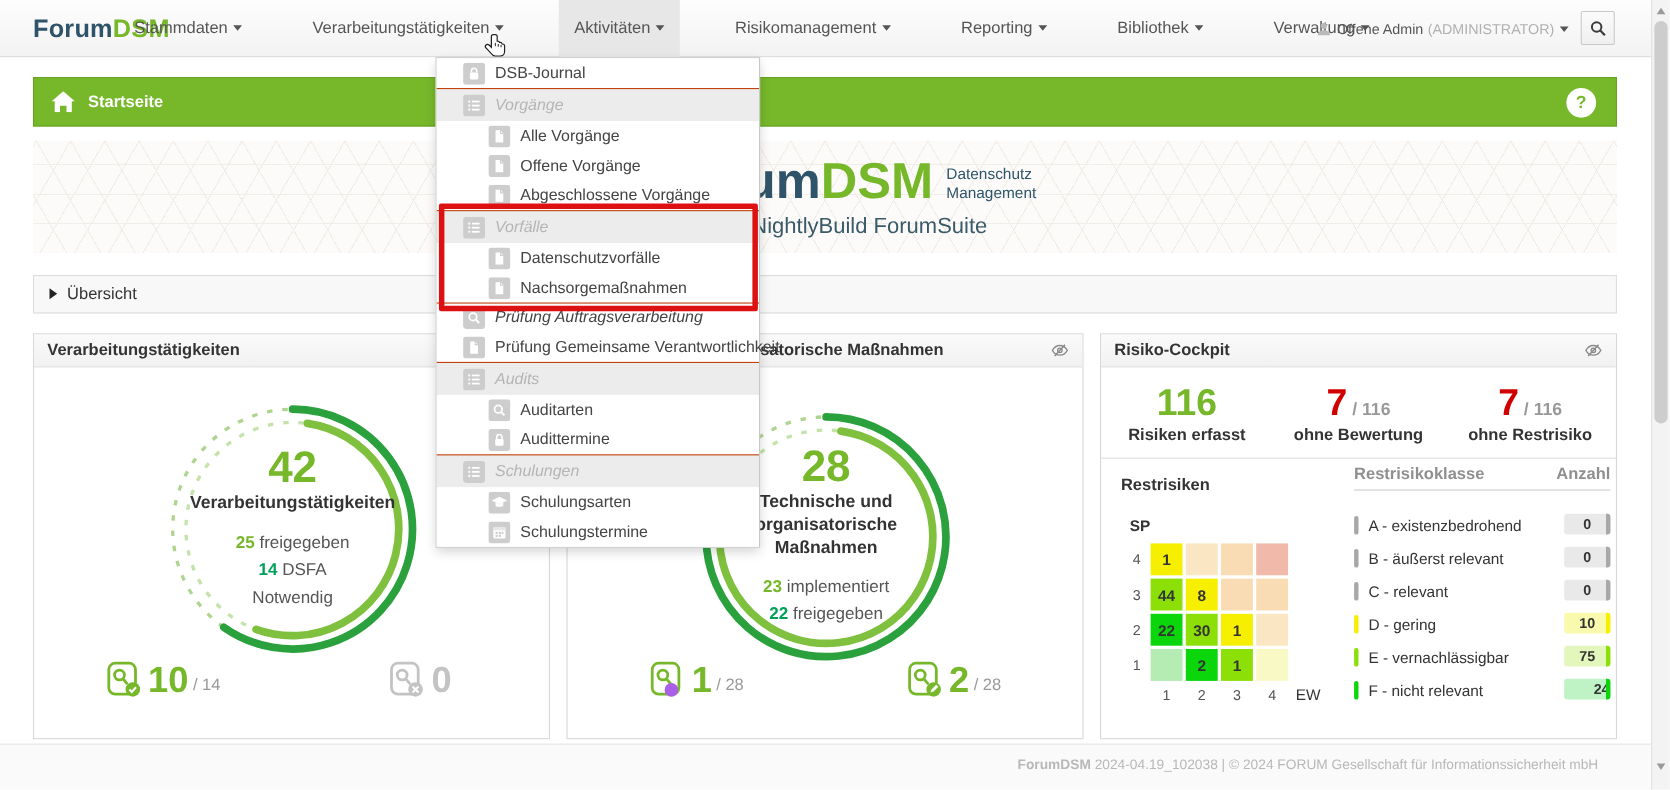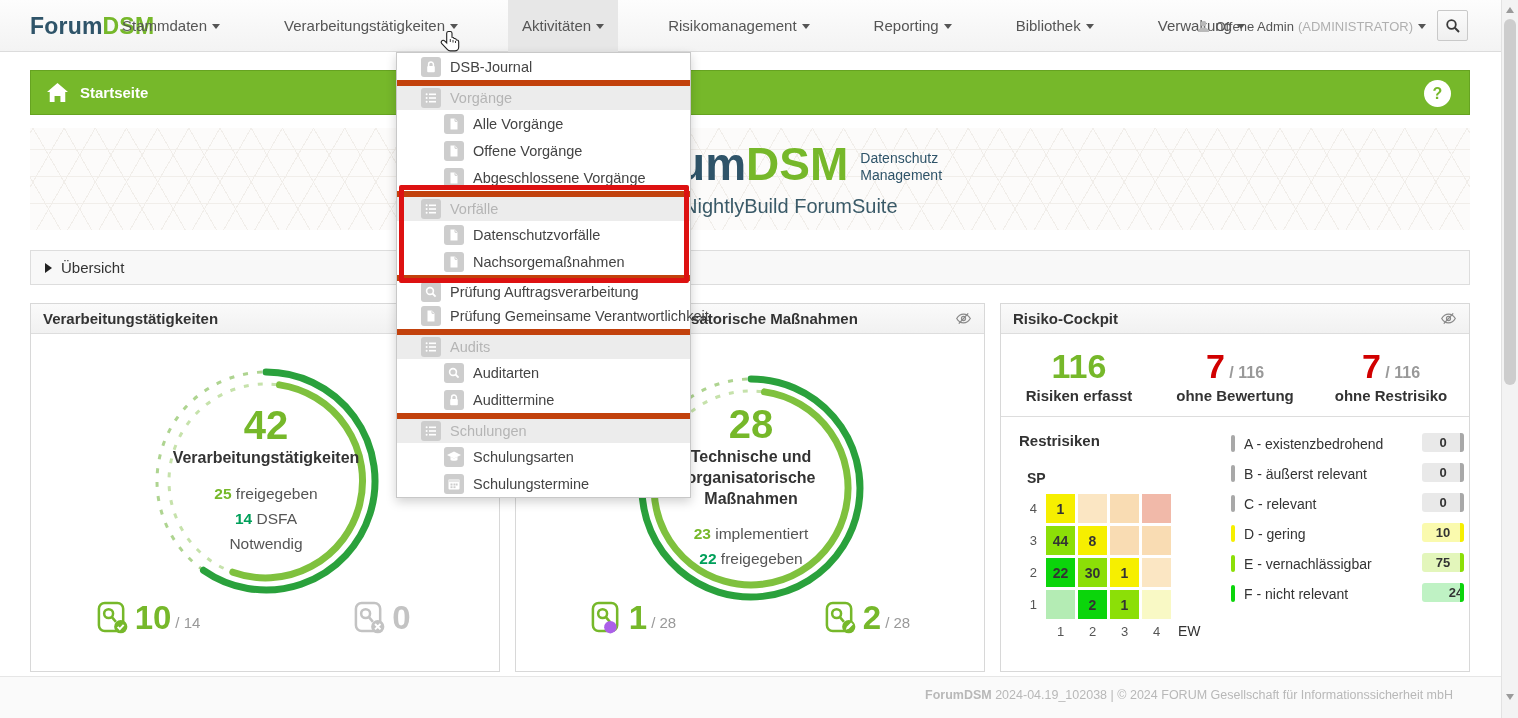--- a/index.html
+++ b/index.html
@@ -96,21 +96,21 @@
   .rt-pillbar{ position:absolute; right:0; top:0; bottom:0; width:4px; border-radius:0 3px 3px 0;}
   
   .footer{ position:absolute; left:0; top:676px; width:1501px; height:42px; background:#fafafa; border-top:1px solid #e6e6e6; z-index:4;}
   .footer-text{ position:absolute; right:48px; top:11px; font-size:12.5px; color:#b8b8b8;}
   .footer-text .b{ font-weight:bold; }
   
   .dropdown{ position:absolute; left:396px; top:52px; width:295px; background:#fff;
     border:1px solid #c8c8c8; box-shadow:0 4px 10px rgba(0,0,0,.18); z-index:50;}
   .dd-row{ display:flex; align-items:center; height:27px; font-size:14.5px; color:#444; cursor:pointer; background:#fff;}
   .dd-row.hdr{ height:30px; background:#ececec; color:#b5b5b5; cursor:default;}
-  .dd-row.sep{ border-top:6px solid #c2410c; }
+  .dd-row.sep{ border-top:1px solid #c2410c;font-style:italic; }
   .dd-icon{ width:20px; height:20px; margin-left:24px; flex:none;}
   .dd-row.ind .dd-icon{ margin-left:47px; }
   .dd-text{ margin-left:9px; white-space:nowrap;}
   
   .red-box{ position:absolute; left:399px; top:185px; width:290px; height:98px;
     border:5px solid #dd1111; border-radius:2px; z-index:60; pointer-events:none;}
   .cursor-icon{ position:absolute; left:440px; top:30px; z-index:70; pointer-events:none;}
   
   .scrollbar{ position:absolute; right:0; top:0; width:17px; height:718px; background:#f3f3f3; border-left:1px solid #e2e2e2; z-index:80;}
   .sb-thumb{ position:absolute; left:2px; top:19px; width:12px; height:366px; background:#cdcdcd; border-radius:6px;}
@@ -388,20 +388,24 @@
     <div class="m-xrow">
       <span class="m-xlabel">1</span>
       <span class="m-xlabel">2</span>
       <span class="m-xlabel">3</span>
       <span class="m-xlabel">4</span>
       <span class="ew-label">EW</span>
     </div>
   </div>
 
   <div class="risk-table">
+    <div class="rt-head">
+      <span>Restrisikoklasse</span>
+      <span>Anzahl</span>
+    </div>
     <div class="rt-row">
       <div class="rt-bar" style="background-color: rgb(168, 168, 168);"></div>
       <div class="rt-label">A - existenzbedrohend</div>
       <div class="rt-pill" style="background-color: rgb(233, 233, 233);"><span>0</span><div class="rt-pillbar" style="background-color: rgb(168, 168, 168);"></div></div>
     </div>
     <div class="rt-row">
       <div class="rt-bar" style="background-color: rgb(168, 168, 168);"></div>
       <div class="rt-label">B - äußerst relevant</div>
       <div class="rt-pill" style="background-color: rgb(233, 233, 233);"><span>0</span><div class="rt-pillbar" style="background-color: rgb(168, 168, 168);"></div></div>
     </div>

